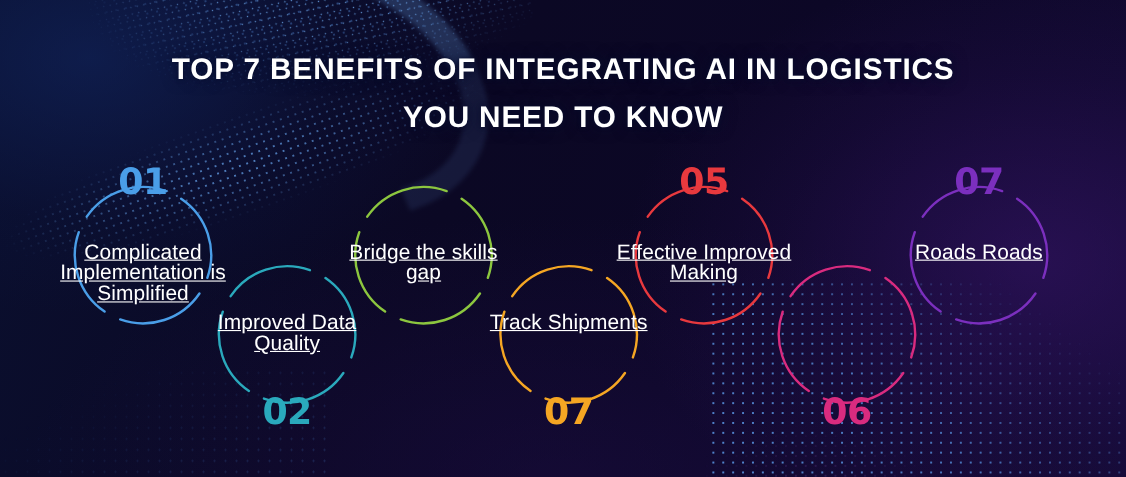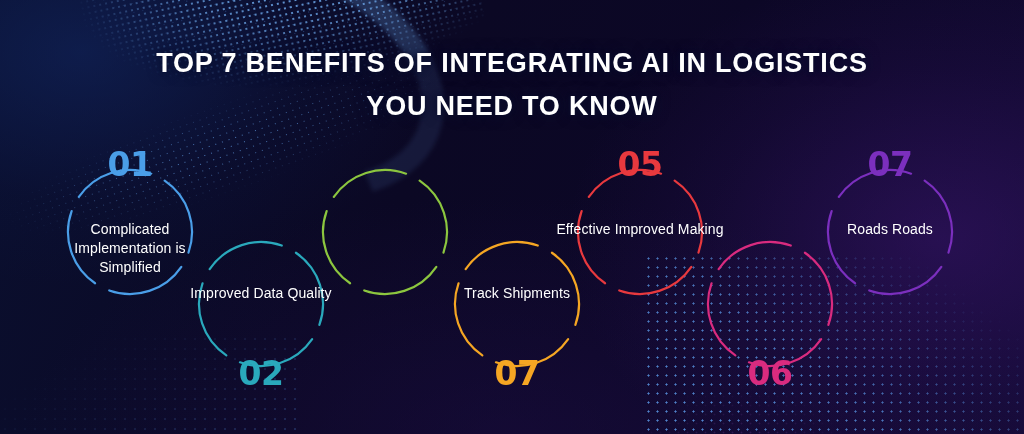--- a/index.html
+++ b/index.html
@@ -139,24 +139,25 @@
   }
   .step.top    .step-number { top:-16px; }
   .step.bottom .step-number { bottom:-18px; }
 
   .step-label {
     position:absolute;
     left:-16px;
     width:168px;
     text-align:center;
     color:#ffffff;
-    font-size:14px;
+    font-size:19px;
     line-height:19px;
     font-weight:normal;
     letter-spacing:0.1px;
+    text-decoration:underline;
   }
   .step.top    .step-label { top:56px; }
   .step.bottom .step-label { top:48px; }
 </style>
 </head>
 <body>
 
 <div id="infographic">
 
   <div class="bg-layer" id="wave-top-left"></div>
@@ -189,20 +190,21 @@
         </div>
         <div class="step-number" style="color: rgb(42, 169, 188);">02</div>
         <div class="step-label">Improved Data Quality</div>
       </div>
       <div class="step top" style="left: 317px; top: 164px;">
         <div class="step-ring">
           <svg viewBox="0 0 136 136" xmlns="http://www.w3.org/2000/svg">
             <circle cx="68" cy="68" r="62" fill="none" stroke="#8CC63F" stroke-width="2.2" stroke-linecap="round" stroke-dasharray="81.39 16" transform="rotate(-56 68 68)"></circle>
           </svg>
         </div>
+        <div class="step-label">Bridge the skills gap</div>
       </div>
       <div class="step bottom" style="left: 449px; top: 236px;">
         <div class="step-ring">
           <svg viewBox="0 0 136 136" xmlns="http://www.w3.org/2000/svg">
             <circle cx="68" cy="68" r="62" fill="none" stroke="#F5A623" stroke-width="2.2" stroke-linecap="round" stroke-dasharray="81.39 16" transform="rotate(124 68 68)"></circle>
           </svg>
         </div>
         <div class="step-number" style="color: rgb(245, 166, 35);">07</div>
         <div class="step-label">Track Shipments</div>
       </div>

